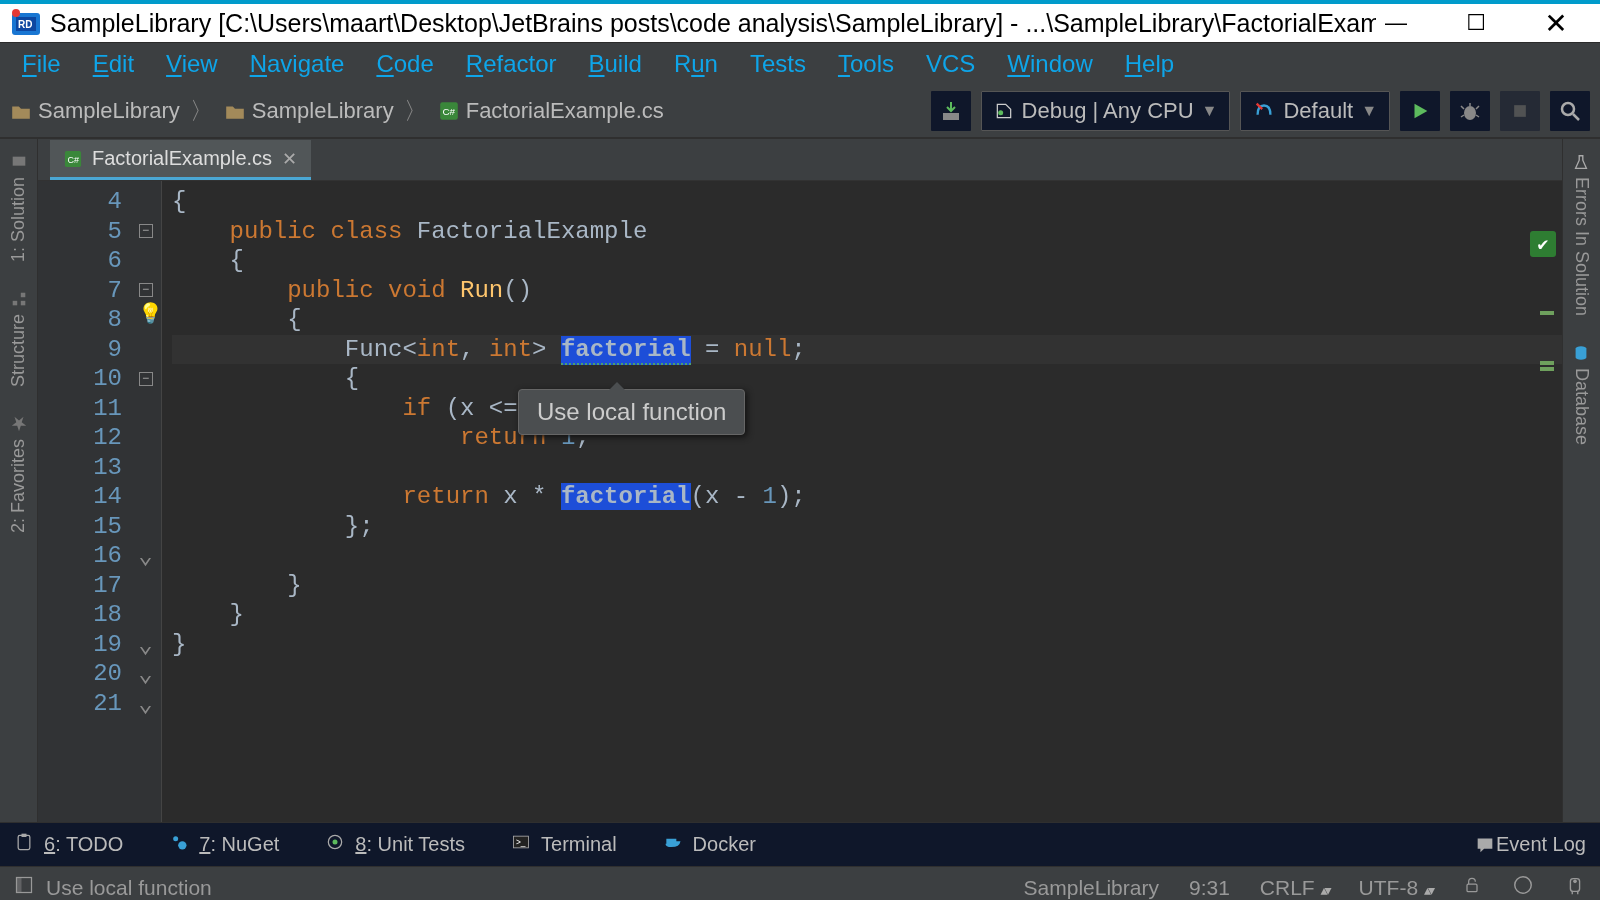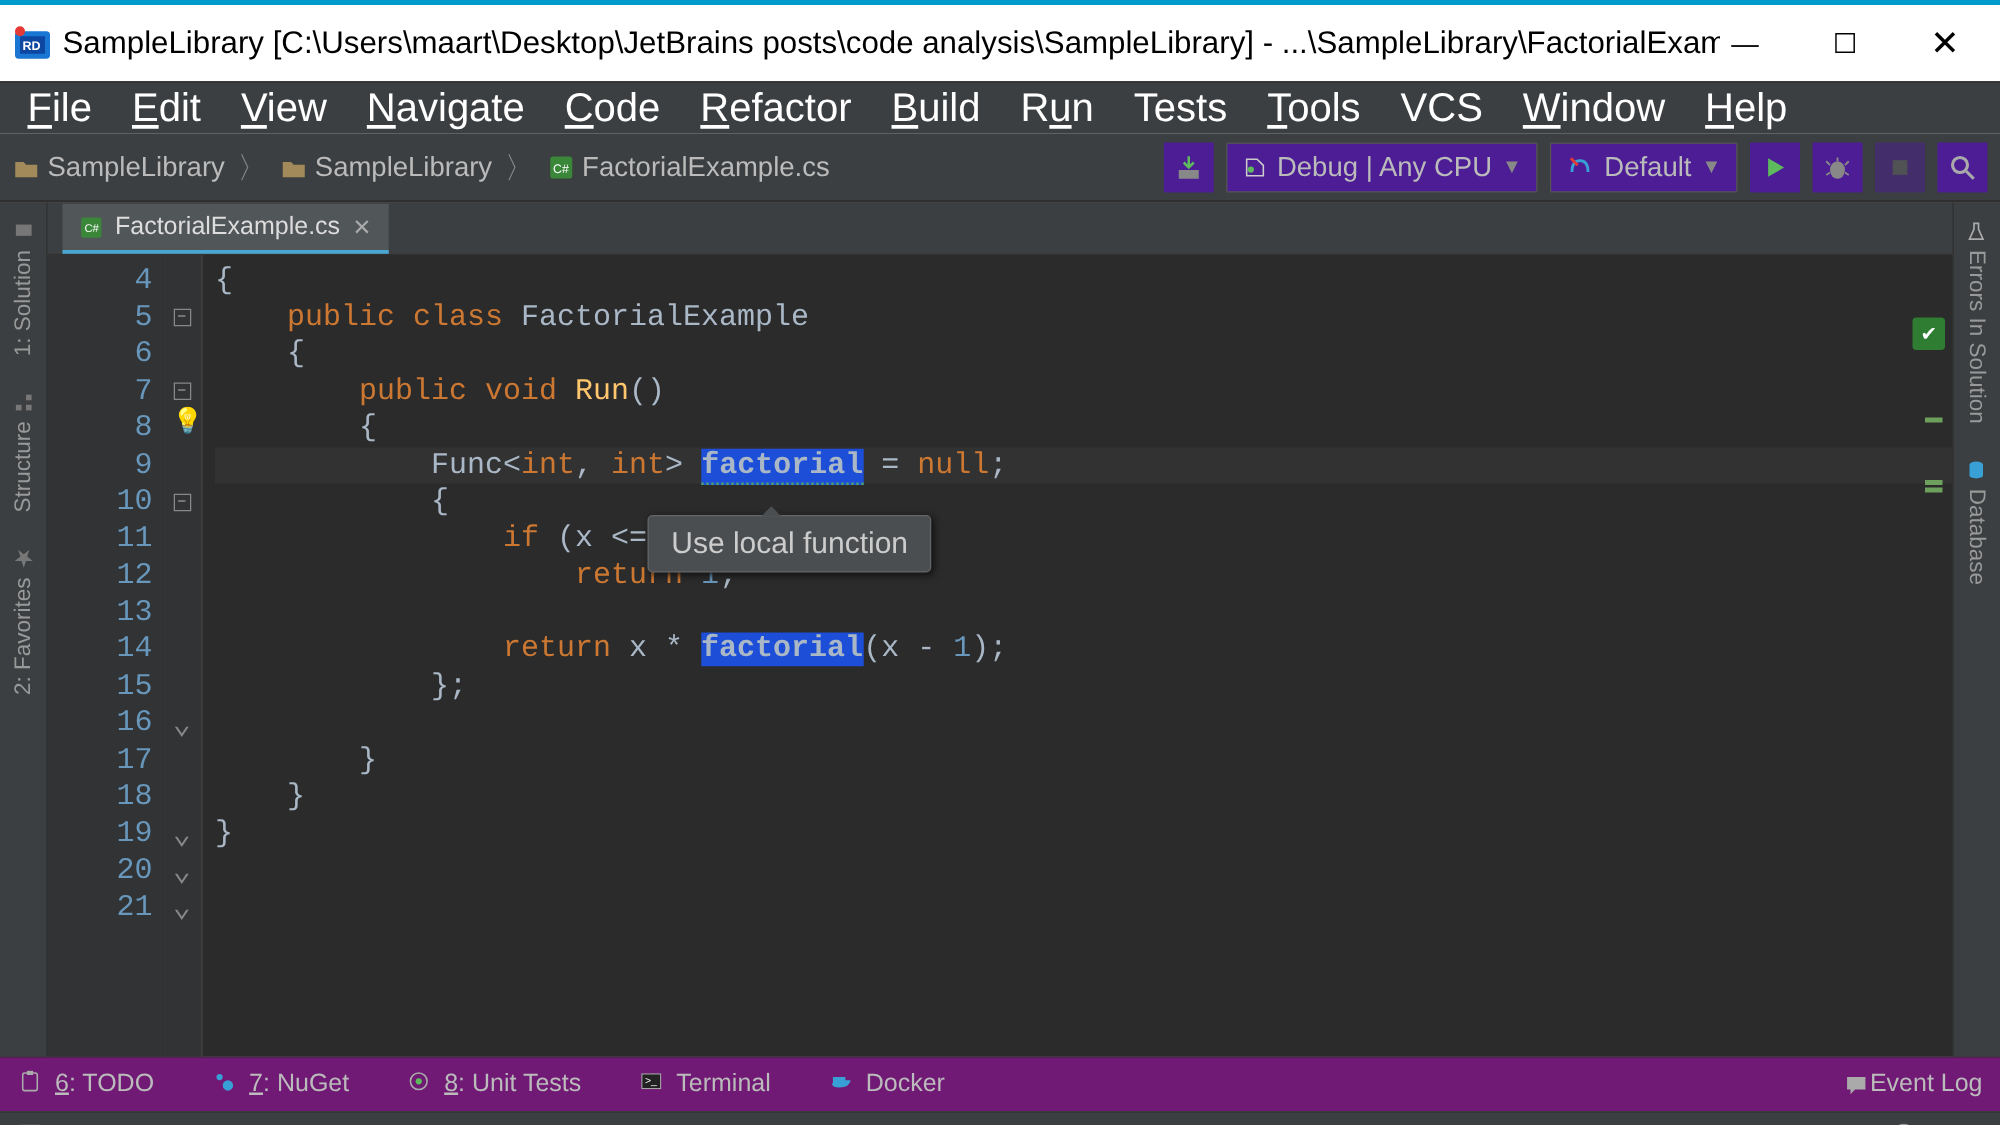--- a/index.html
+++ b/index.html
@@ -1,39 +1,39 @@
 <!DOCTYPE html>
 <html><head>
 <meta charset="utf-8">
 <style>
 * { margin: 0; padding: 0; box-sizing: border-box; }
 html, body { width: 1600px; height: 900px; font-family: "Segoe UI", Arial, sans-serif; overflow: hidden; background: #fff; }
 
 
-.titlebar { height: 65px; background: #fff; display: flex; align-items: center; padding: 0 4px 0 10px; border-top: 4px solid #009bcb; }
+.titlebar { height: 42px; background: #fff; display: flex; align-items: center; padding: 0 4px 0 10px; border-top: 4px solid #009bcb; }
 .app-icon { width: 32px; height: 32px; margin-right: 8px; position: relative; }
 .app-icon svg { width: 32px; height: 32px; }
 .title-text { flex: 1; font-size: 25px; color: #000; white-space: nowrap; overflow: hidden; }
 .win-controls { display: flex; gap: 40px; align-items: center; margin-right: 20px; }
 .win-btn { width: 40px; height: 35px; display: flex; align-items: center; justify-content: center; font-size: 22px; color: #000; cursor: pointer; }
 .win-btn.close { font-size: 28px; }
 
 
 .menubar { height: 42px; background: #3c3f41; border-top: 1px solid #2b2b2b; display: flex; align-items: center; padding: 0 6px; gap: 0; }
-.menu-item { color: #ffffff; font-size: 32px; padding: 4px 16px; cursor: pointer; }
+.menu-item { color: #0ea5e9; font-size: 24px; padding: 4px 16px; cursor: pointer; }
 .menu-item u { text-decoration: underline; text-underline-offset: 3px; }
 
 
 .navbar { height: 55px; background: #3c3f41; display: flex; align-items: center; padding: 0 10px; border-bottom: 2px solid #2f2f2f; }
 .breadcrumbs { display: flex; align-items: center; gap: 6px; flex: 1; }
 .crumb { display: flex; align-items: center; gap: 6px; color: #bbb; font-size: 22px; cursor: pointer; }
 .crumb .fico { width: 22px; height: 22px; }
 .crumb-sep { color: #888; font-size: 24px; margin: 0 4px; }
 .toolbar-right { display: flex; align-items: center; gap: 10px; }
-.tbtn { height: 40px; min-width: 40px; display: flex; align-items: center; justify-content: center; gap: 8px; padding: 0 12px; border: 1px solid #555; border-radius: 1px; background: #4c1d95; color: #bbb; font-size: 22px; cursor: pointer; }
+.tbtn { height: 40px; min-width: 40px; display: flex; align-items: center; justify-content: center; gap: 8px; padding: 0 12px; border: 1px solid #555; border-radius: 1px; background: #0f172a; color: #bbb; font-size: 22px; cursor: pointer; }
 .tbtn.noborder { border: none; padding: 0 6px; }
 .tbtn .chev { color: #888; font-size: 16px; }
 .hammer-run { color: #5dbb5d; }
 
 
 .main { display: flex; height: 683px; background: #2b2b2b; }
 
 
 .rail { background: #3c3f41; color: #999; font-size: 18px; display: flex; flex-direction: column; align-items: center; }
 .rail-left { width: 38px; border-right: 1px solid #2f2f2f; }
@@ -64,21 +64,21 @@
 .hl-underline { border-bottom: 2px dotted #4c9f70; }
 .call { color: #a9b7c6; }
 .line-hl { background: #323232; }
 .bulb { position:absolute; left: 100px; top: 162px; font-size: 20px; color: #f1c40f; }
 .tooltip { position: absolute; left: 480px; top: 208px; background: #4b4e50; border: 1px solid #666; border-radius: 4px; color: #ccc; font-family: "Segoe UI", Arial, sans-serif; font-size: 24px; padding: 8px 18px; box-shadow: 2px 2px 6px #111; z-index:5; }
 .tooltip::before { content:""; position:absolute; top:-8px; left:90px; width:0;height:0; border-left:8px solid transparent; border-right:8px solid transparent; border-bottom:8px solid #4b4e50; }
 .ok-box { position:absolute; right: 6px; top: 50px; width: 26px; height: 26px; background:#2e7d32; color:#fff; display:flex; align-items:center; justify-content:center; border-radius:3px; font-size:18px; }
 .mark-bar { width:14px; height:4px; background:#6ea05d; position:absolute; right:8px; }
 
 
-.toolwins { height: 44px; background: #701a75; display: flex; align-items: center; padding: 0 14px; color:#bbb; font-size:20px; border-top:1px solid #2f2f2f;justify-content:flex-end; }
+.toolwins { height: 44px; background: #0f172a; display: flex; align-items: center; padding: 0 14px; color:#bbb; font-size:20px; border-top:1px solid #2f2f2f;justify-content:flex-end; }
 .tw-item { display:flex; align-items:center; gap:10px; margin-right: 46px; cursor:pointer; }
 .tw-spacer { flex:1; }
 .eventlog { display:flex; align-items:center; gap:0; cursor:pointer; }
 
 
 .statusbar { height: 42px; background: #3c3f41; display:flex; align-items:center; padding: 0 14px; color:#999; font-size:21px; border-top:1px solid #2f2f2f; gap: 30px; }
 .status-left { display:flex; align-items:center; gap:12px; }
 .status-right { margin-left:auto; display:flex; align-items:center; gap:30px; }
 .updown { font-size:14px; color:#aaa; letter-spacing:-3px; }
 

